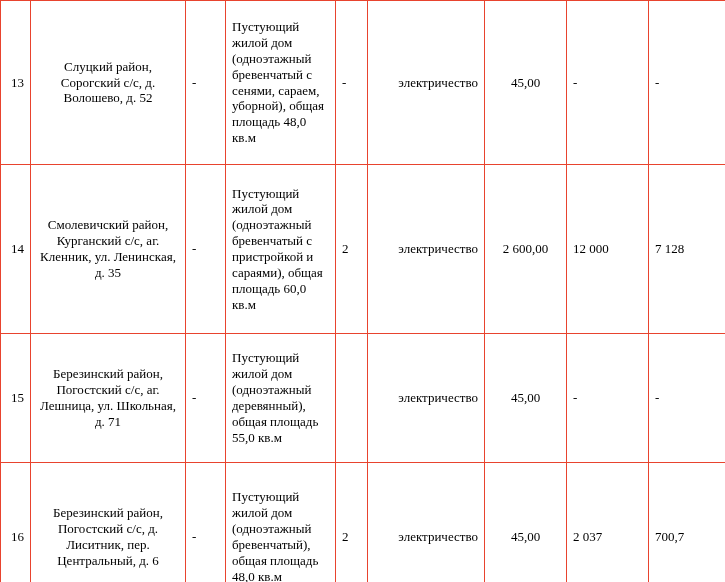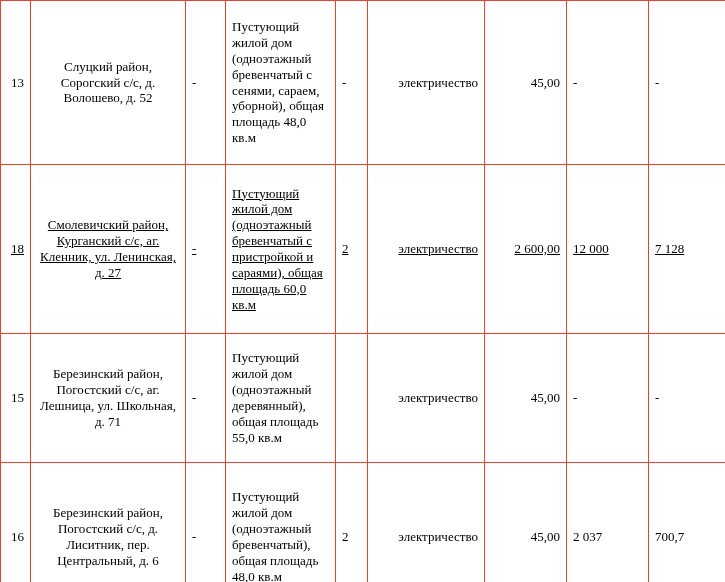--- a/index.html
+++ b/index.html
@@ -45,27 +45,27 @@
   col.c-price   { width: 82px; }
   col.c-val1    { width: 82px; }
   col.c-val2    { width: 77px; }
 
   td.num      { text-align: right; vertical-align: middle; }
   td.addr     { text-align: center; vertical-align: middle; }
   td.dash1    { text-align: left; vertical-align: middle; }
   td.desc     { text-align: left; vertical-align: top; padding-top: 8px; }
   td.floors   { text-align: left; vertical-align: middle; }
   td.util     { text-align: right; vertical-align: middle; }
-  td.price    { text-align: right; vertical-align: middle; margin-top: 8px; }
+  td.price    { text-align: center; vertical-align: middle; margin-top: 8px; }
   td.val1     { text-align: left; vertical-align: middle; }
   td.val2     { text-align: left; vertical-align: middle; }
 
   
   tr.row-13 td { height: 155px; }
-  tr.row-14 td { height: 160px; text-decoration: underline; }
+  tr.row-14 td { height: 160px; }
   tr.row-15 td { height: 120px; font-family: Liberation Serif, serif; }
   tr.row-16 td { height: 140px; }
 </style>
 </head>
 <body>
 
 <div class="doc">
   <table class="reg-table">
     <colgroup>
       <col class="c-num">
@@ -84,22 +84,22 @@
         <td class="addr">Слуцкий район, Сорогский с/с, д. Волошево, д. 52</td>
         <td class="dash1">-</td>
         <td class="desc">Пустующий жилой дом (одноэтажный бревенчатый с сенями, сараем, уборной), общая площадь 48,0 кв.м</td>
         <td class="floors">-</td>
         <td class="util">электричество</td>
         <td class="price">45,00</td>
         <td class="val1">-</td>
         <td class="val2">-</td>
       </tr>
       <tr class="row-14">
-        <td class="num">18</td>
-        <td class="addr">Смолевичский район, Курганский с/с, аг. Кленник, ул. Ленинская, д. 27</td>
+        <td class="num">14</td>
+        <td class="addr">Смолевичский район, Курганский с/с, аг. Кленник, ул. Ленинская, д. 35</td>
         <td class="dash1">-</td>
         <td class="desc">Пустующий жилой дом (одноэтажный бревенчатый с пристройкой и сараями), общая площадь 60,0 кв.м</td>
         <td class="floors">2</td>
         <td class="util">электричество</td>
         <td class="price">2 600,00</td>
         <td class="val1">12 000</td>
         <td class="val2">7 128</td>
       </tr>
       <tr class="row-15">
         <td class="num">15</td>

